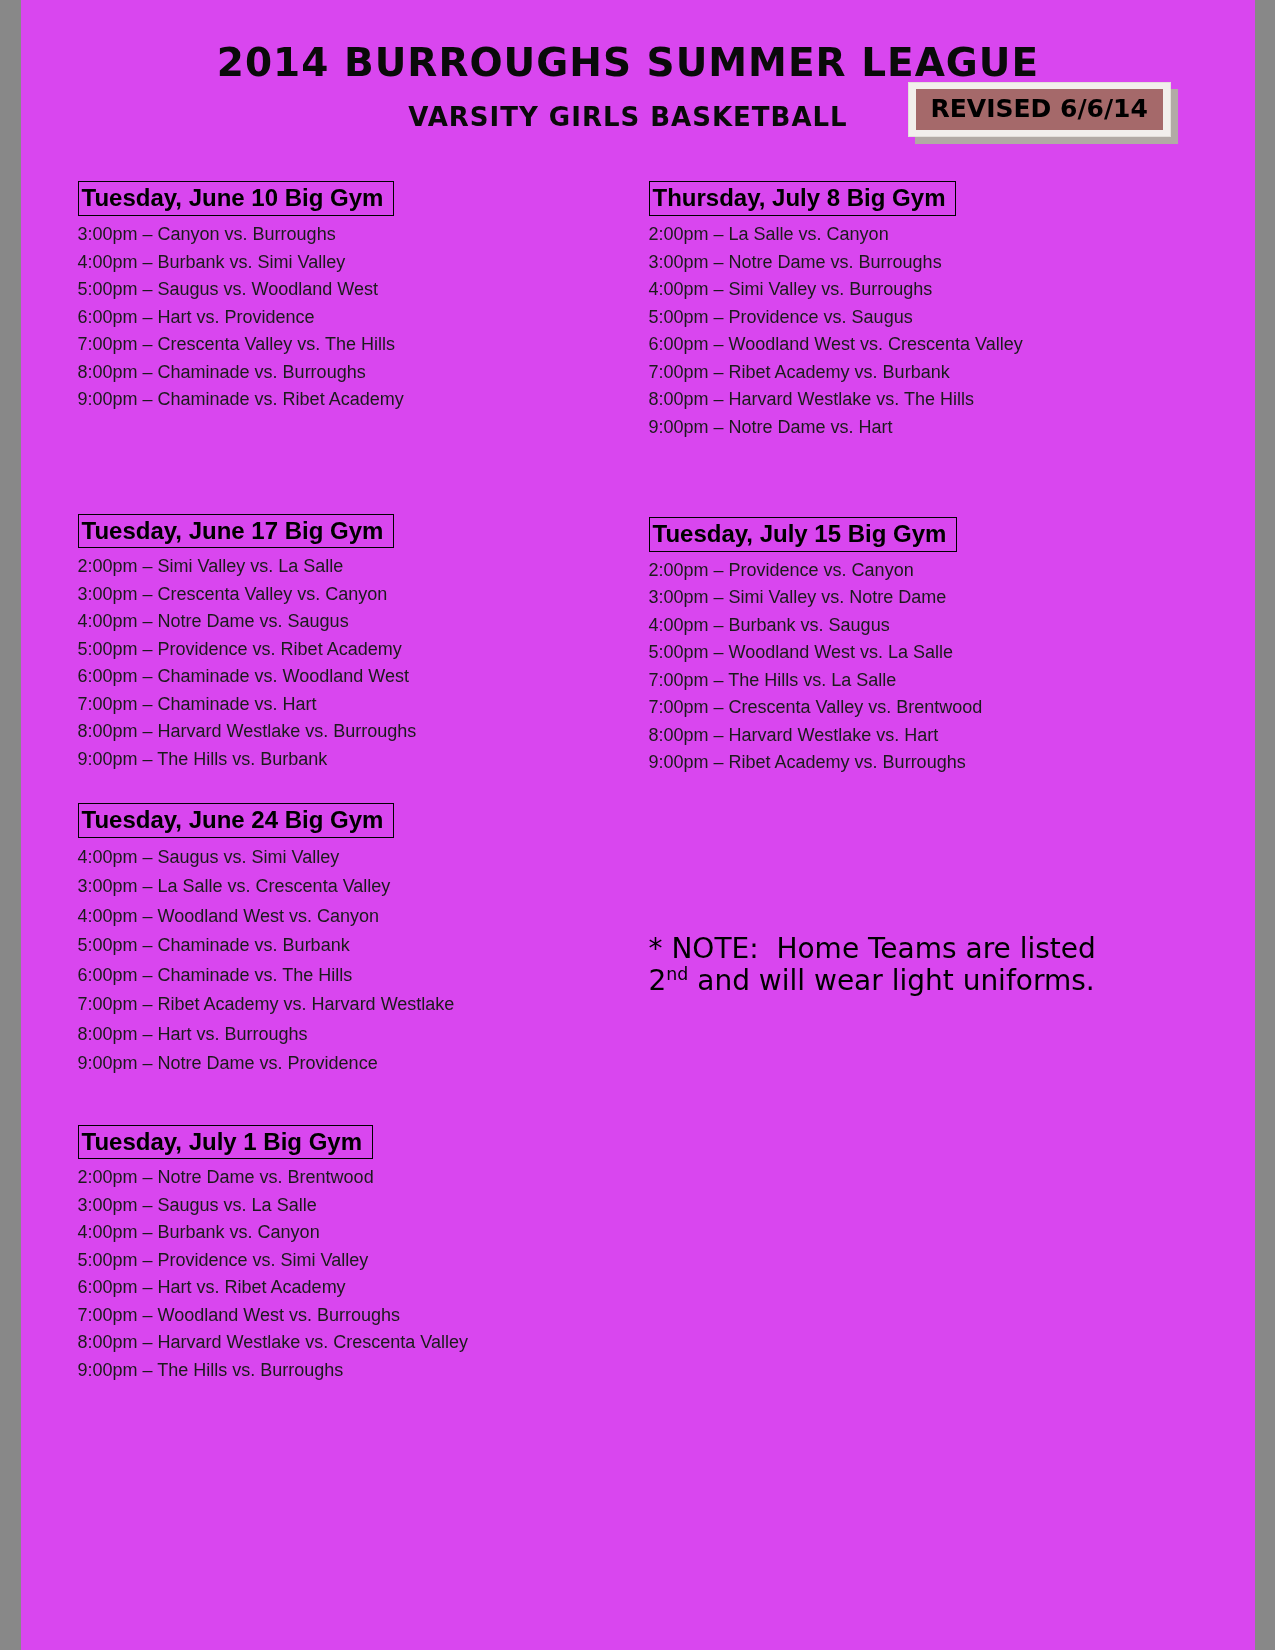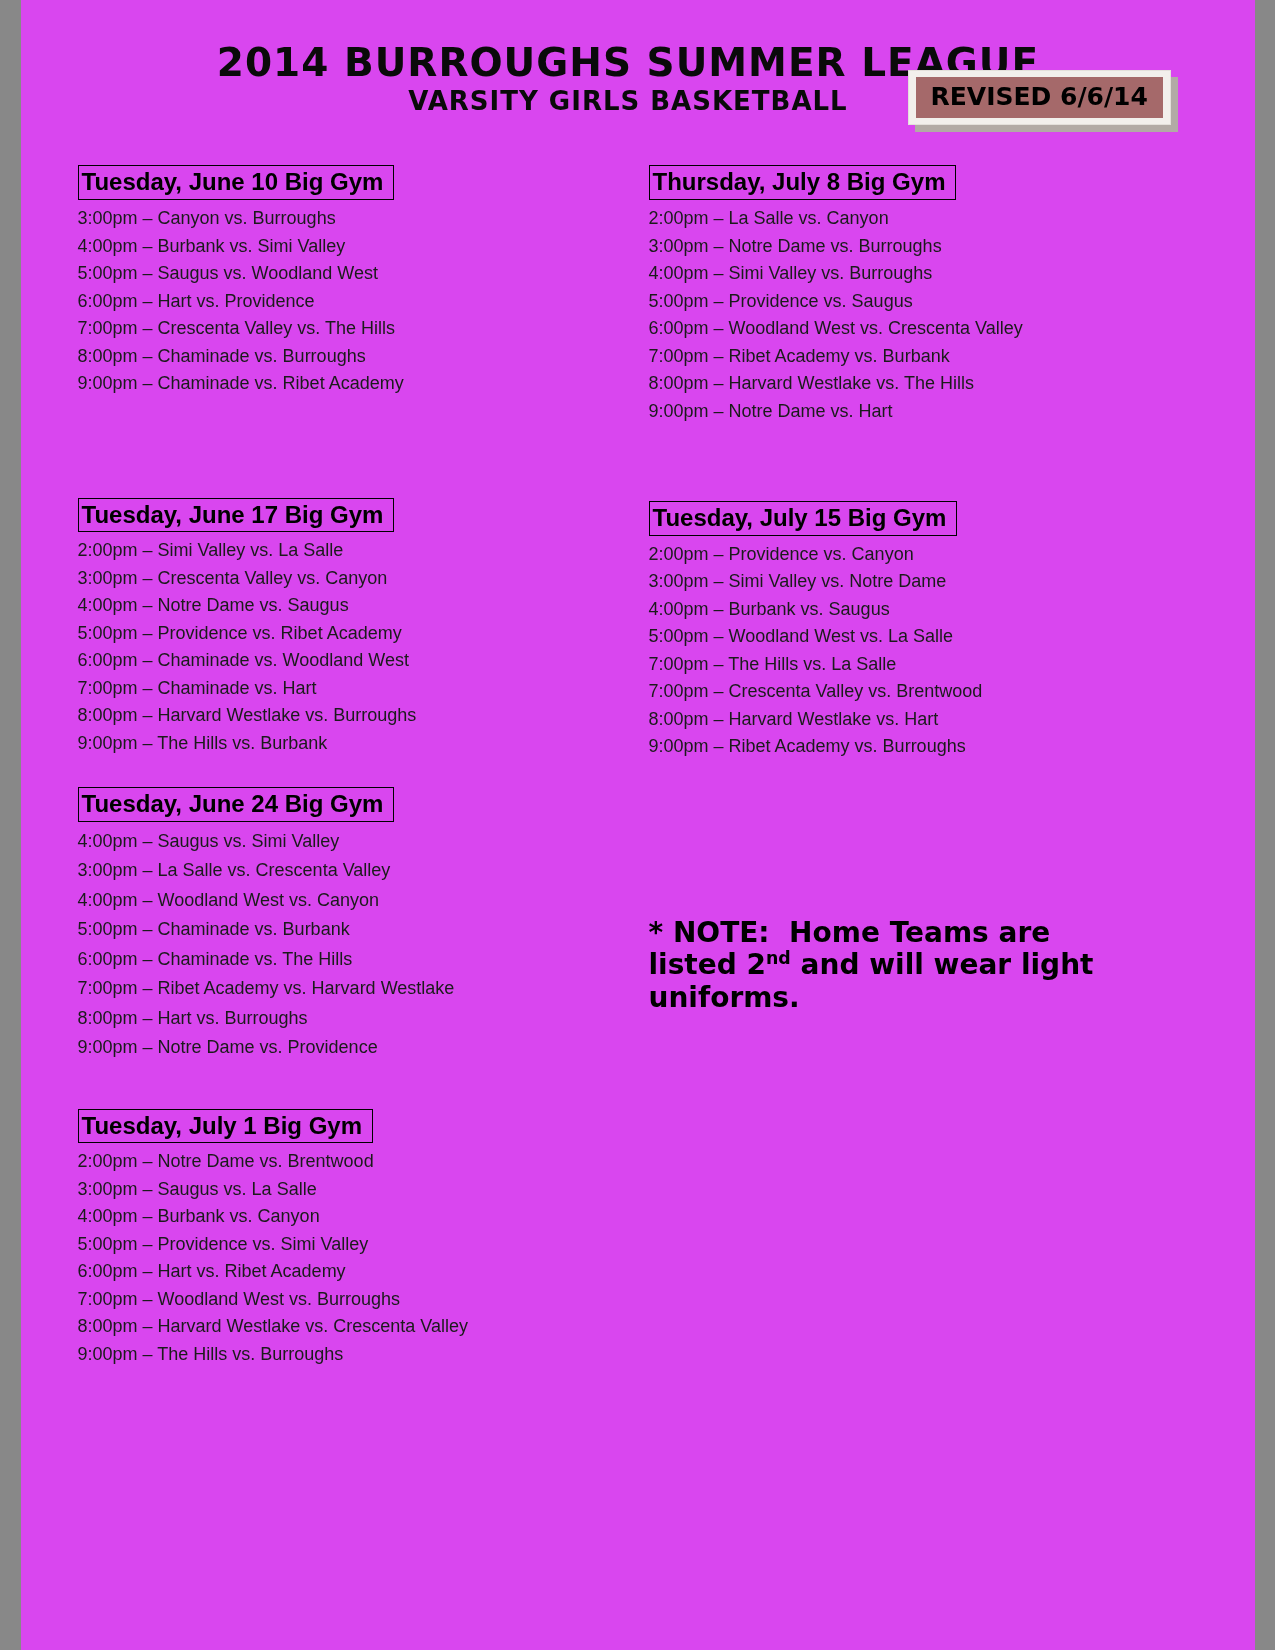--- a/index.html
+++ b/index.html
@@ -26,26 +26,26 @@
     letter-spacing:1px;
     color:#0a0a0a;
     line-height:1.1;
   }
   .subtitle {
     font-family:"DejaVu Sans", sans-serif;
     font-weight:bold;
     font-size:26px;
     letter-spacing:1px;
     color:#0a0a0a;
-    margin-top:2px;
+    margin-top:18px;
     line-height:1.1;
   }
   .badge-wrap {
     position:absolute;
-    left:887px; top:70px;
+    left:887px; top:82px;
     background:#f2efec;
     border:1px solid #e3dfda;
     padding:6px 7px;
     box-shadow:7px 7px 0 #b2aaa5;
   }
   .badge-inner {
     background:#a5696a;
     color:#000;
     font-family:"DejaVu Sans", sans-serif;
     font-weight:bold;
@@ -79,21 +79,21 @@
   
   .col-left .block:nth-of-type(3) .game-line { line-height:29.5px; }
   .col-left .block:nth-of-type(1) { margin-bottom:100px; }
   .col-left .block:nth-of-type(2) { margin-bottom:30px; }
   .col-left .block:nth-of-type(3) { margin-bottom:46px; }
   .col-right .block:nth-of-type(1) { margin-bottom:76px; }
   .note {
     margin-top:156px;
     width:470px;
     font-family:"DejaVu Sans", sans-serif;
-    font-weight:bold;
+    font-weight:normal;
     font-size:28px;
     line-height:1.16;
     color:#000;
     white-space:pre-wrap;
   }
   .note sup {
     font-size:0.62em;
     vertical-align:super;
     line-height:0;
   }

